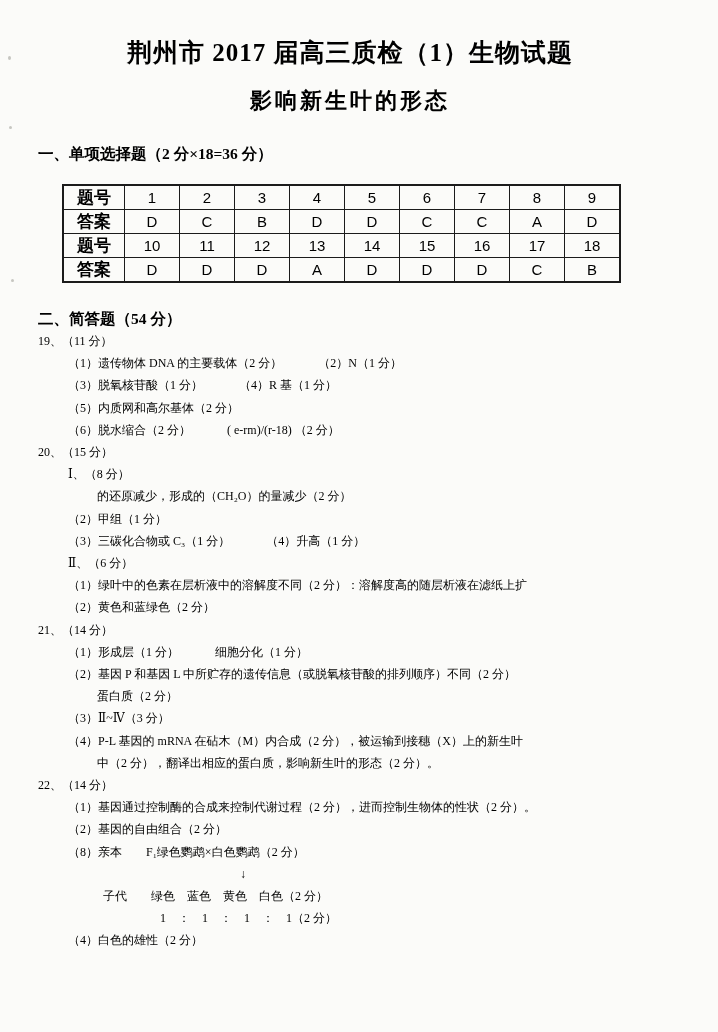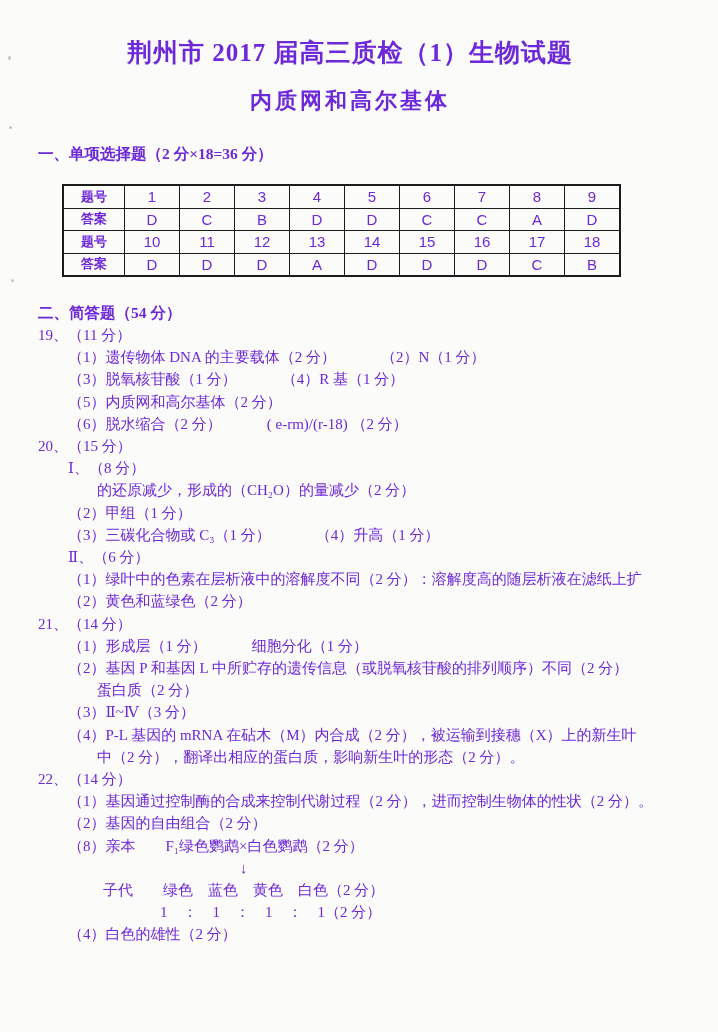--- a/index.html
+++ b/index.html
@@ -1,21 +1,21 @@
 <!DOCTYPE html>
 <html><head>
 <meta charset="utf-8">
 <style>
   html,body { margin:0; padding:0; background:#ffffff; }
   .page {
     position:relative;
     width:718px; height:1032px;
     box-sizing:border-box;
     background:#fbfbf9;
-    color:#6d28d9;
+    color:#000000;
     font-family:"Liberation Serif","DejaVu Serif",serif;
     padding:36px 56px 0 38px;
     overflow:hidden;
   }
   .doc-title {
     margin:0;
     font-size:25px;
     font-weight:bold;
     text-align:center;
     letter-spacing:1px;
@@ -46,24 +46,24 @@
     padding:0;
     text-align:center;
     vertical-align:middle;
     font-size:15px;
     font-family:"Liberation Sans","DejaVu Sans",sans-serif;
   }
   table.answers td.hdr {
     width:60px;
     font-family:"Liberation Serif","DejaVu Serif",serif;
     font-weight:bold;
-    font-size:13px;
+    font-size:17px;
   }
   .line {
-    font-size:15px;
+    font-size:12px;
     line-height:22.2px;
     white-space:nowrap;
   }
   .l0 { padding-left:0; }
   .l1 { padding-left:30px; }
   .l2 { padding-left:59px; }
   .arrow     { padding-left:202px; }
   .offspring { padding-left:65px; }
   .ratio     { padding-left:122px; }
   .speck {
@@ -78,21 +78,21 @@
 </style>
 </head>
 <body>
 
 <div class="page">
   <span class="speck s1"></span>
   <span class="speck s2"></span>
   <span class="speck s3"></span>
 
   <h1 class="doc-title">荆州市 2017 届高三质检（1）生物试题</h1>
-  <h2 class="doc-subtitle">内质网和高尔基体</h2>
+  <h2 class="doc-subtitle">影响新生叶的形态</h2>
 
   <div class="sec-heading sec1-heading">一、单项选择题（2 分×18=36 分）</div>
 
   <table class="answers">
     <tbody>
         <tr>
           <td class="hdr">题号</td>
           <td>1</td>
           <td>2</td>
           <td>3</td>

